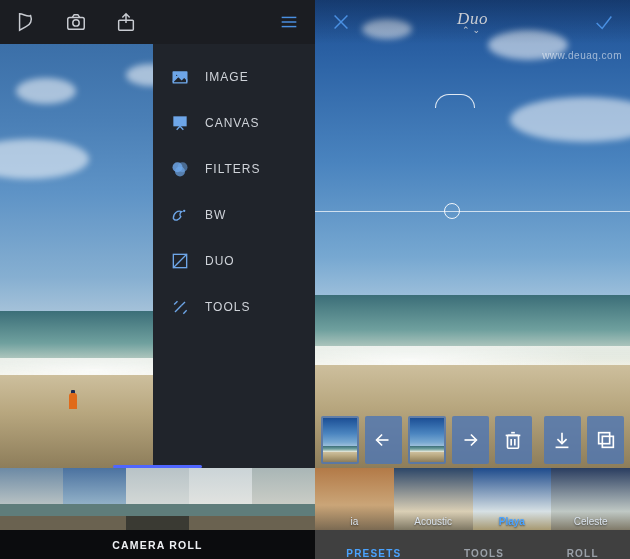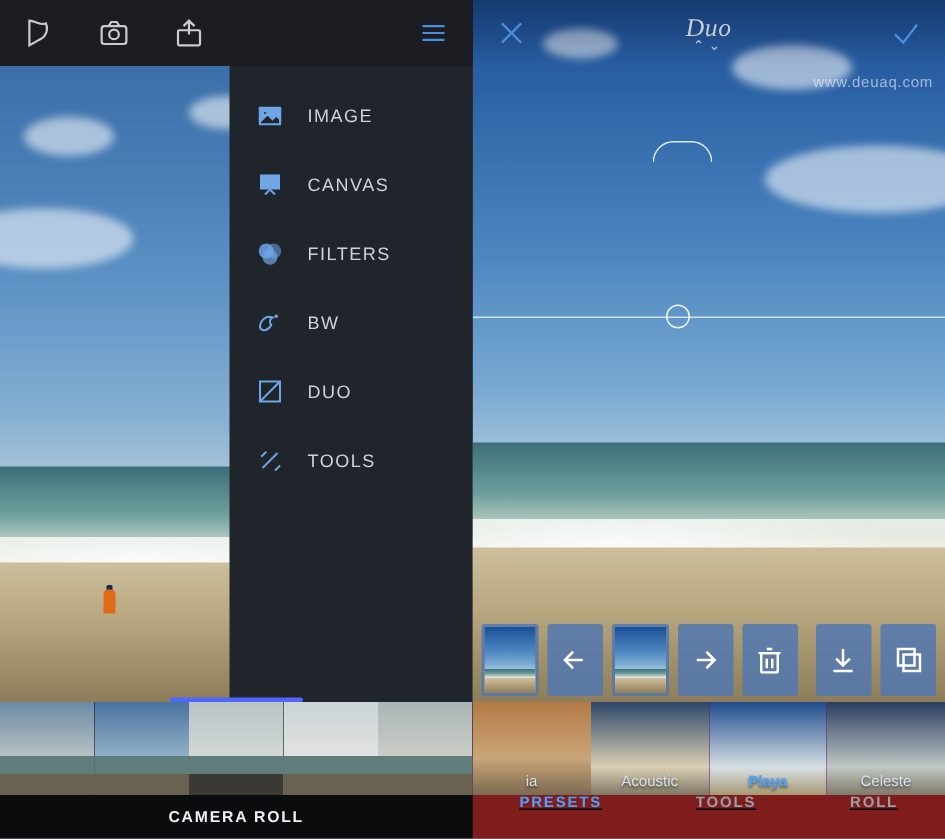--- a/index.html
+++ b/index.html
@@ -147,23 +147,22 @@
   .preset .bg{position:absolute; inset:0;}
   .preset.p0 .bg{ background:linear-gradient(#b37a47 0%,#caa578 60%,#7b6a52 100%);}
   .preset.p1 .bg{ background:linear-gradient(#2c4668 0%,#dacfb5 70%,#7e7763 100%);}
   .preset.p2 .bg{ background:linear-gradient(#496877 0%,#d0d2c6 70%,#8b8a7e 100%);}
   .preset.p3 .bg{ background:linear-gradient(#1e4b8c 0%,#d6e0e4 70%,#a79971 100%);}
   .preset.p4 .bg{ background:linear-gradient(#2a3d60 0%,#bfc8c4 70%,#807a69 100%);}
 
   
   .tabs {
     position:absolute; left:0; right:0; bottom:0; height:29px;
-    background:#7f1d1d; display:flex; align-items:flex-start; justify-content:space-around;
+    background:#404040; display:flex; align-items:flex-end; justify-content:space-around;
     z-index:13;
-    text-decoration:underline;
   }
   .tab { color:#9aa0a8; font-size:10px; font-weight:600; letter-spacing:1.2px;}
   .tab.active { color:#4aa3ff;}
 
   .watermark{ position:absolute; top:50px; right:8px; z-index:25; color:rgba(255,255,255,.55); font-size:10px; letter-spacing:.5px; transform:rotate(0deg);}
 </style>
 </head>
 <body>
 
 <div class="app">

